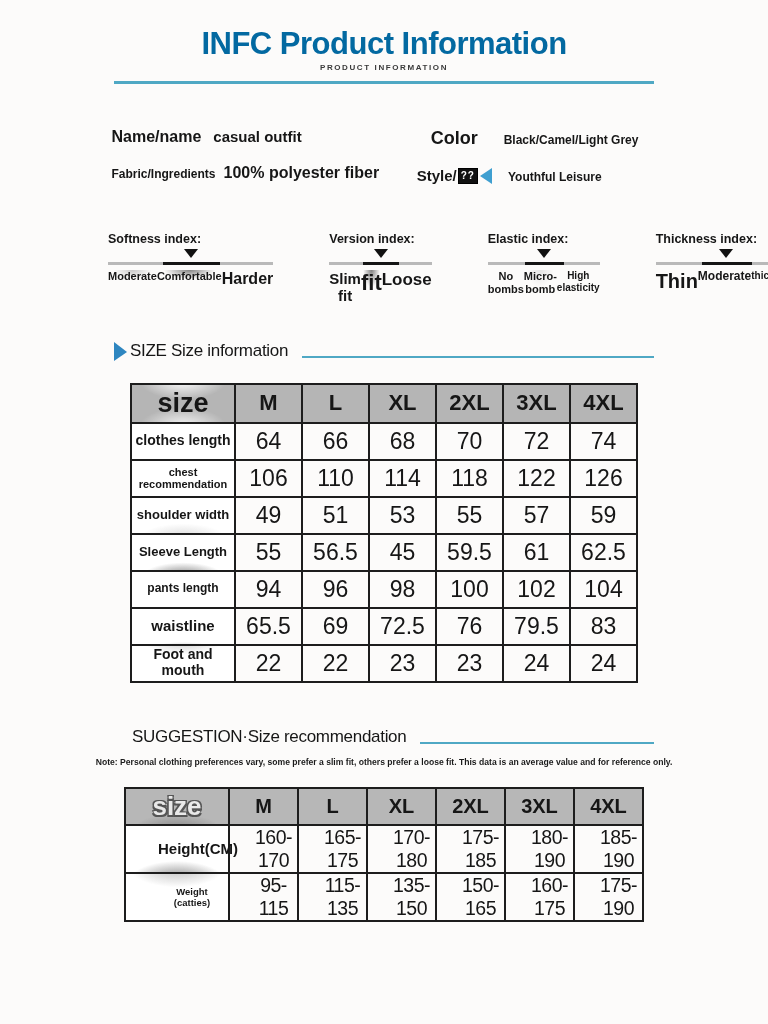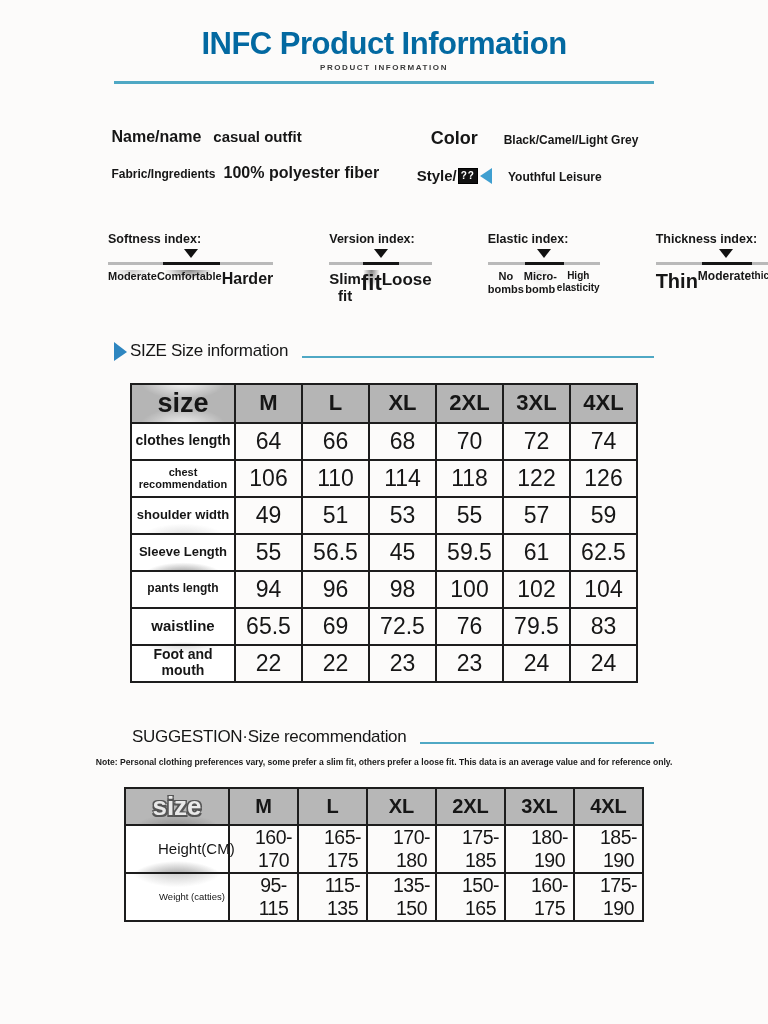--- a/index.html
+++ b/index.html
@@ -125,21 +125,21 @@
   .sugg-table { width:518px; margin-top:20px; }
   .sugg-table col.c-label { width:104px; }
   .sugg-table col.c-val   { width:69px; }
   .sugg-table thead th { background:#b7b7b7; height:37px; font-size:20px; font-weight:bold; }
   .sugg-table thead th.corner {
     font-size:26px; color:#e9e9e9;
     text-shadow:1.5px 1.5px 0 #555, -1.5px -1.5px 0 #555, 1.5px -1.5px 0 #555, -1.5px 1.5px 0 #555;
     background:radial-gradient(60% 60% at 50% 115%, rgba(90,90,90,.5), rgba(90,90,90,0) 72%), #b7b7b7;
   }
   .sugg-table td { height:36px; font-size:19.5px; letter-spacing:-0.5px;padding-left:22px; }
-  .sugg-table .row-label { font-weight:normal; background:#fff;padding-left:32px; }
+  .sugg-table .row-label { font-weight:bold; background:#fff;padding-left:32px; }
   .srl-0 { font-size:15px;
            background:radial-gradient(70% 70% at 50% 125%, rgba(70,70,70,.8), rgba(70,70,70,0) 70%), #fff !important; }
   .srl-1 { font-size:9.5px;
            background:radial-gradient(70% 70% at 50% -20%, rgba(120,120,120,.55), rgba(120,120,120,0) 70%), #fff !important; }
 </style>
 </head>
 <body>
 
 <div class="page">
 

